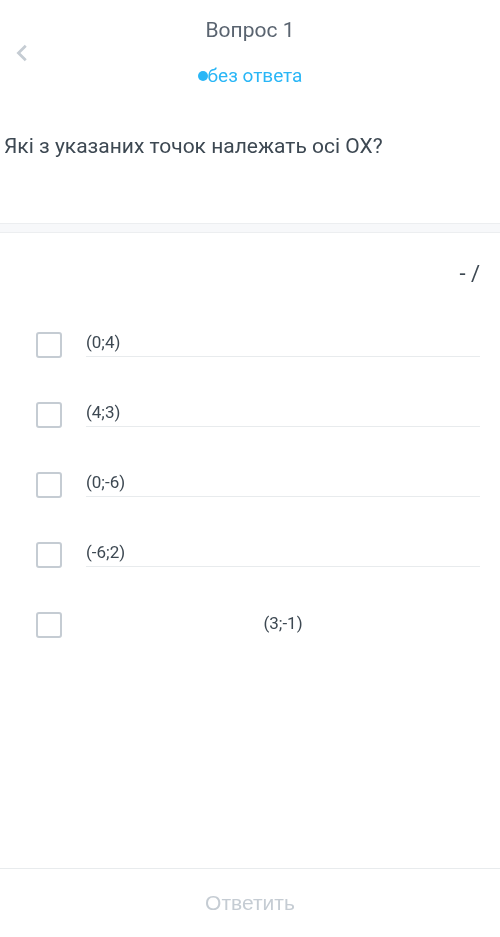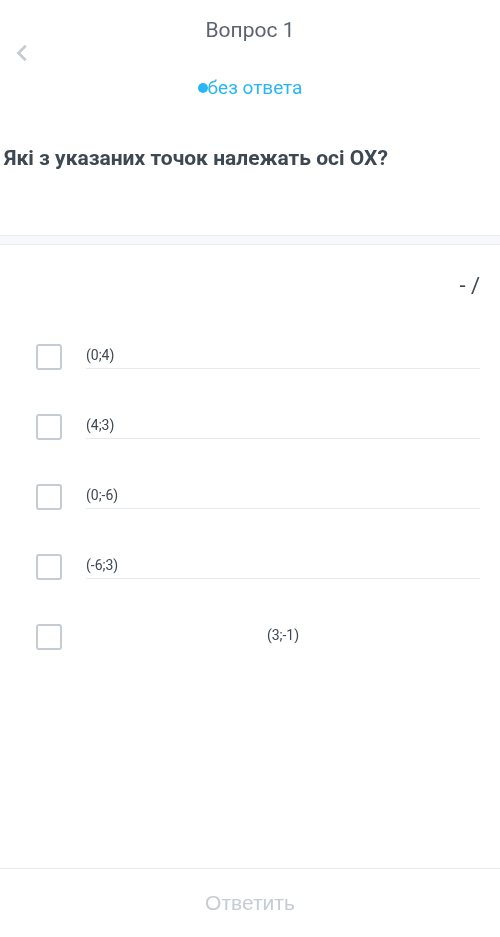--- a/index.html
+++ b/index.html
@@ -30,41 +30,40 @@
     }
     .back-btn svg {
       width: 22px;
       height: 30px;
       stroke-width: 3;
     }
     .title {
       font-size: 21px;
       color: #5a6470;
       font-weight: 400;
-      margin-bottom: 34px;
+      margin-bottom: 22px;
     }
     .status {
       display: flex;
       align-items: center;
       color: #29b6f6;
       font-size: 19px;
       font-weight: 400;
     }
     .status-dot {
       width: 10px;
       height: 10px;
       background: #29b6f6;
       border-radius: 50%;
     }
     .question-text {
       padding: 24px 4px 60px;
       font-size: 21px;
       color: #3d4852;
       line-height: 1.5;
-      font-weight: bold;
     }
     .divider {
       height: 10px;
       background: #f7f8fa;
       border-top: 1px solid #eceef0;
       border-bottom: 1px solid #eceef0;
     }
     .score-row {
       padding: 28px 20px 24px;
       text-align: right;
@@ -91,21 +90,21 @@
       text-align: center;
     }
     .checkbox {
       width: 26px;
       height: 26px;
       border: 2.5px solid #c5ccd3;
       border-radius: 3px;
       flex-shrink: 0;
     }
     .option-label {
-      font-size: 14px;
+      font-size: 17px;
       color: #3d4852;
     }
     .footer {
       position: absolute;
       bottom: 0;
       left: 0;
       right: 0;
       border-top: 1px solid #e8ebed;
       background: #fff;
     }
@@ -156,21 +155,21 @@
   </div>
   <div class="option">
     <div class="checkbox"></div>
     <div class="option-label-wrap">
       <span class="option-label">(0;-6)</span>
     </div>
   </div>
   <div class="option">
     <div class="checkbox"></div>
     <div class="option-label-wrap">
-      <span class="option-label">(-6;3)</span>
+      <span class="option-label">(-6;2)</span>
     </div>
   </div>
   <div class="option">
     <div class="checkbox"></div>
     <div class="option-label-wrap">
       <span class="option-label">(3;-1)</span>
     </div>
   </div>
 </div>
 

